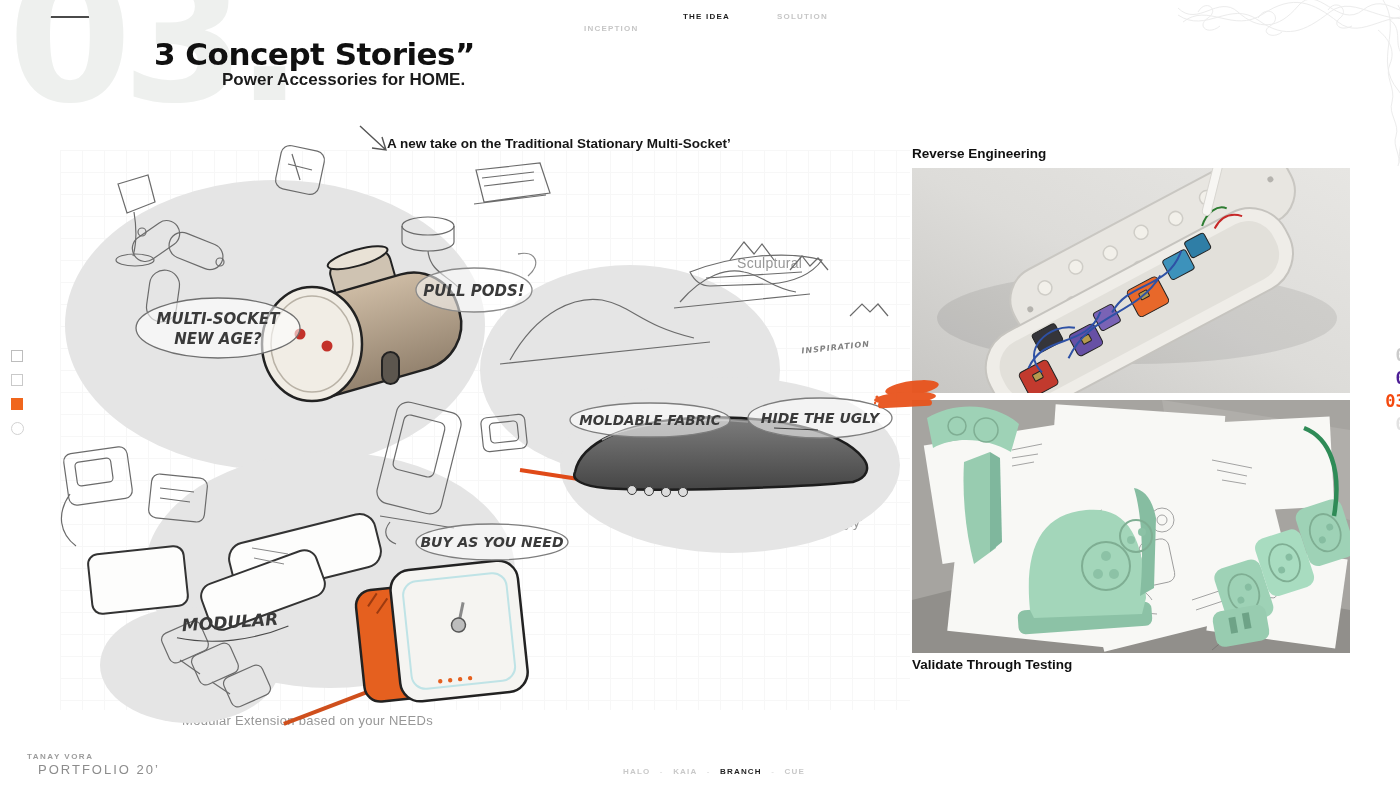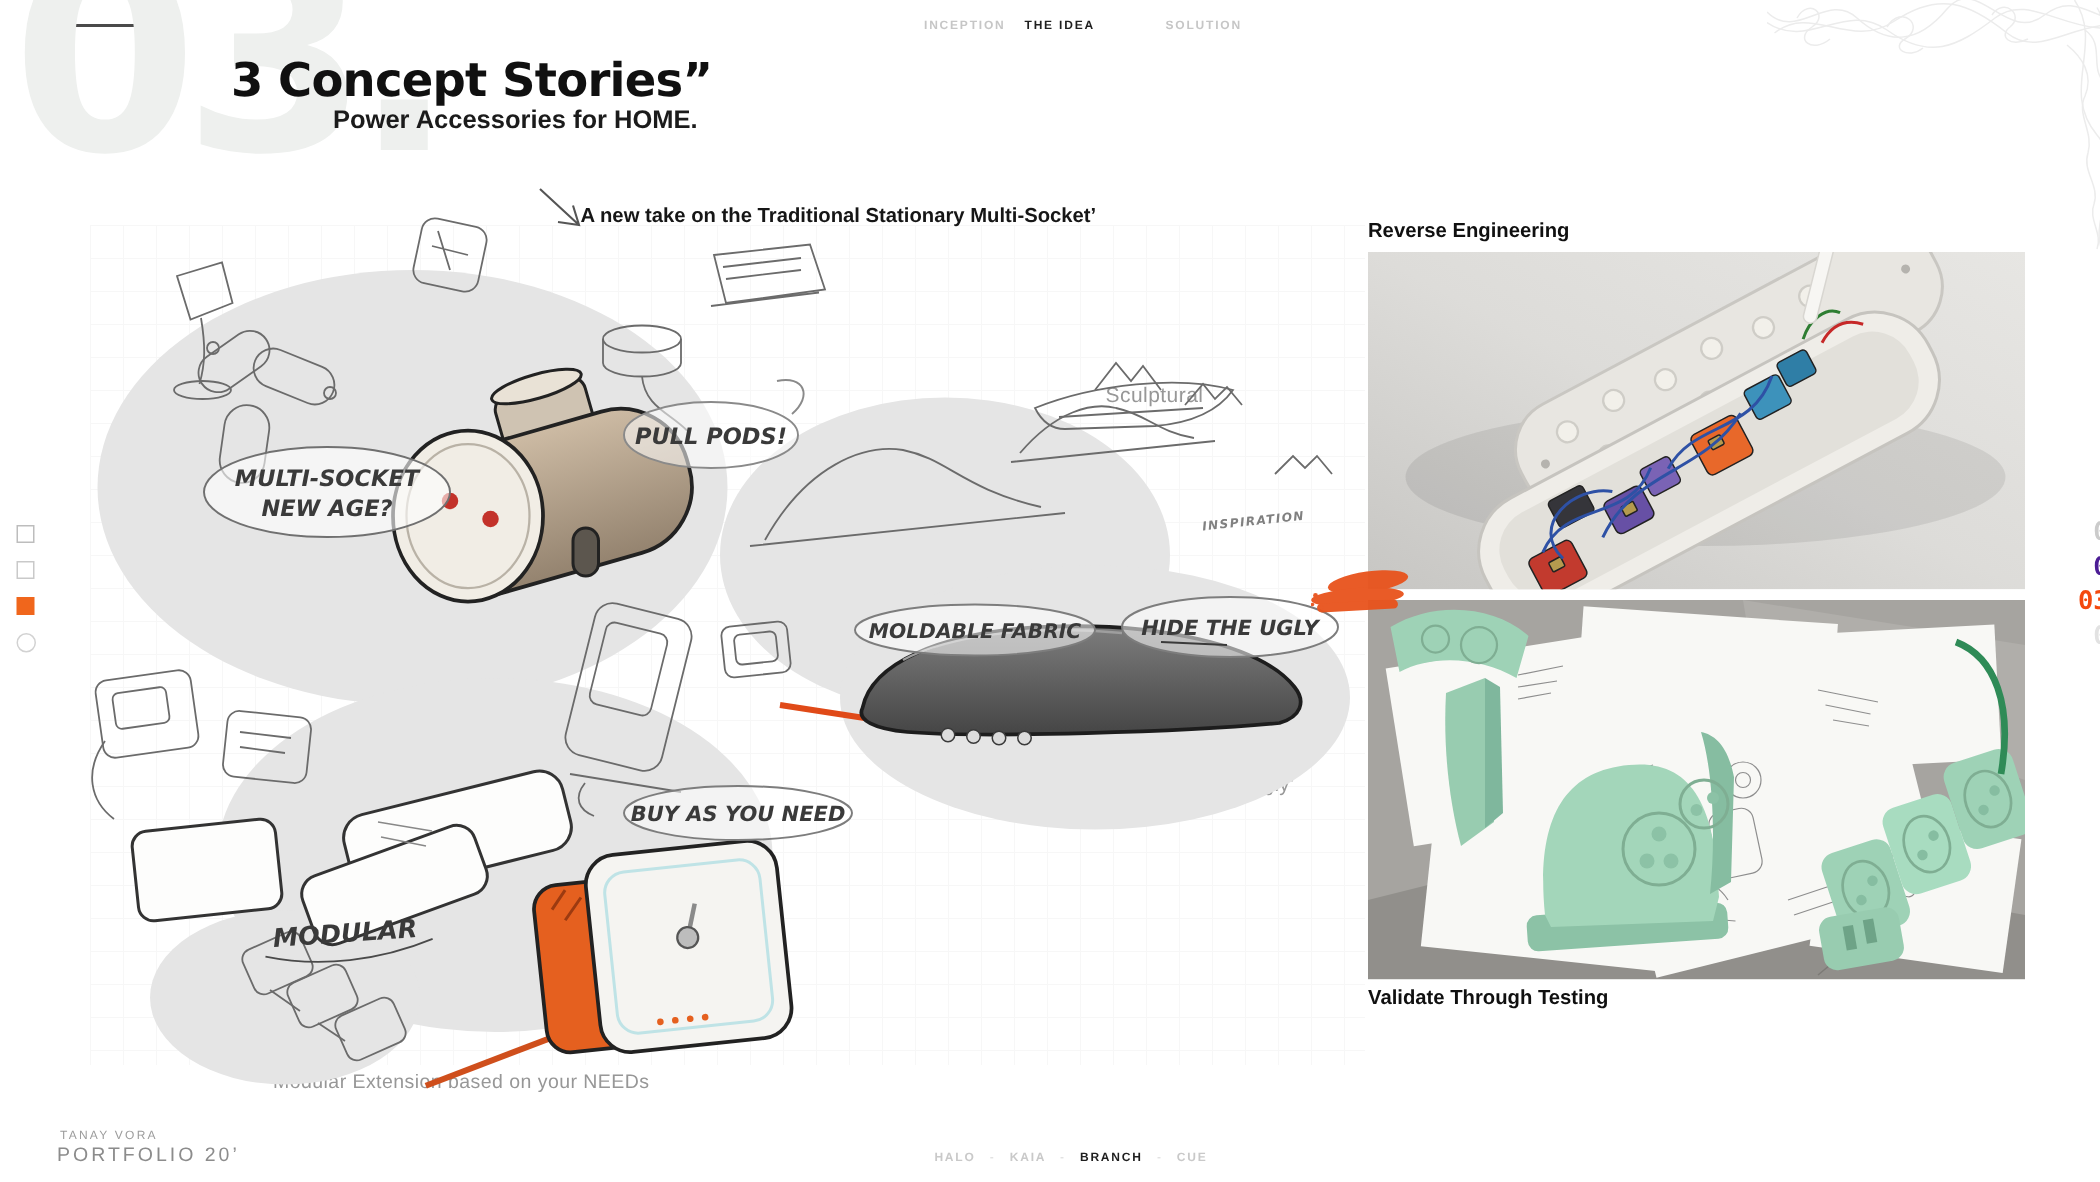--- a/index.html
+++ b/index.html
@@ -10,21 +10,21 @@
   .top-rule{position:absolute;left:18px;top:16px;width:86px;height:2px;background:#4a4a4a;}
   .watermark{position:absolute;left:8px;top:-50px;font-size:178px;font-weight:700;
              letter-spacing:-10px;color:#eef0ee;line-height:1;font-family:"DejaVu Sans",sans-serif;}
   .page-title{position:absolute;left:154px;top:36px;font-size:31px;font-weight:700;color:#101010;
               letter-spacing:-0.5px;font-family:"DejaVu Sans",sans-serif;}
   .page-subtitle{position:absolute;left:222px;top:70px;font-size:17px;font-weight:700;color:#1b1b1b;}
 
   
   .nav-item{position:absolute;top:12px;font-size:8px;letter-spacing:1.2px;color:#c6c6c6;
             font-weight:700;cursor:pointer;}
-  .nav-inception{left:616px;} .nav-theidea{left:683px;color:#1f1f1f;} .nav-solution{left:777px;text-align:center;}
+  .nav-inception{left:584px;margin-top:12px;} .nav-theidea{left:683px;color:#1f1f1f;} .nav-solution{left:777px;text-align:center;}
 
   
   .side-markers{position:absolute;left:11px;top:350px;}
   .mk{margin-bottom:12px;cursor:pointer;}
   .mk-square{width:10px;height:10px;border:1.5px solid #bdbdbd;}
   .mk-square-2{border-color:#c9c9c9;}
   .mk-active{width:12px;height:12px;border:none;background:#f0661c;}
   .mk-circle{width:11px;height:11px;border:1.5px solid #d2d2d2;border-radius:50%;}
 
   
@@ -53,21 +53,21 @@
   .cap-bottom{left:912px;top:657px;}
   .photo{position:absolute;left:912px;width:438px;overflow:hidden;}
   .photo-top{top:168px;height:225px;}
   .photo-bottom{top:400px;height:253px;}
   .smear{position:absolute;left:874px;top:379px;z-index:5;}
 
   
   .scribbles{position:absolute;right:0;top:0;pointer-events:none;}
 
   
-  .footer-author{position:absolute;left:40px;top:752px;font-size:8px;letter-spacing:1.5px;color:#9c9c9c;font-weight:400;}
+  .footer-author{position:absolute;left:27px;top:752px;font-size:8px;letter-spacing:1.5px;color:#9c9c9c;font-weight:700;}
   .footer-portfolio{position:absolute;left:38px;top:762px;font-size:13px;letter-spacing:2px;color:#8c8c8c;}
   .footer-projects{position:absolute;left:0;right:0;top:767px;text-align:center;font-size:8px;
                    letter-spacing:1.2px;color:#c9c9c9;font-weight:700;}
   .footer-projects .sep{color:#d6d6d6;margin:0 6px;font-weight:400;}
   .proj{cursor:pointer;text-align:center;}
   .proj-active{color:#1f1f1f;}
 </style>
 </head>
 <body>
 

